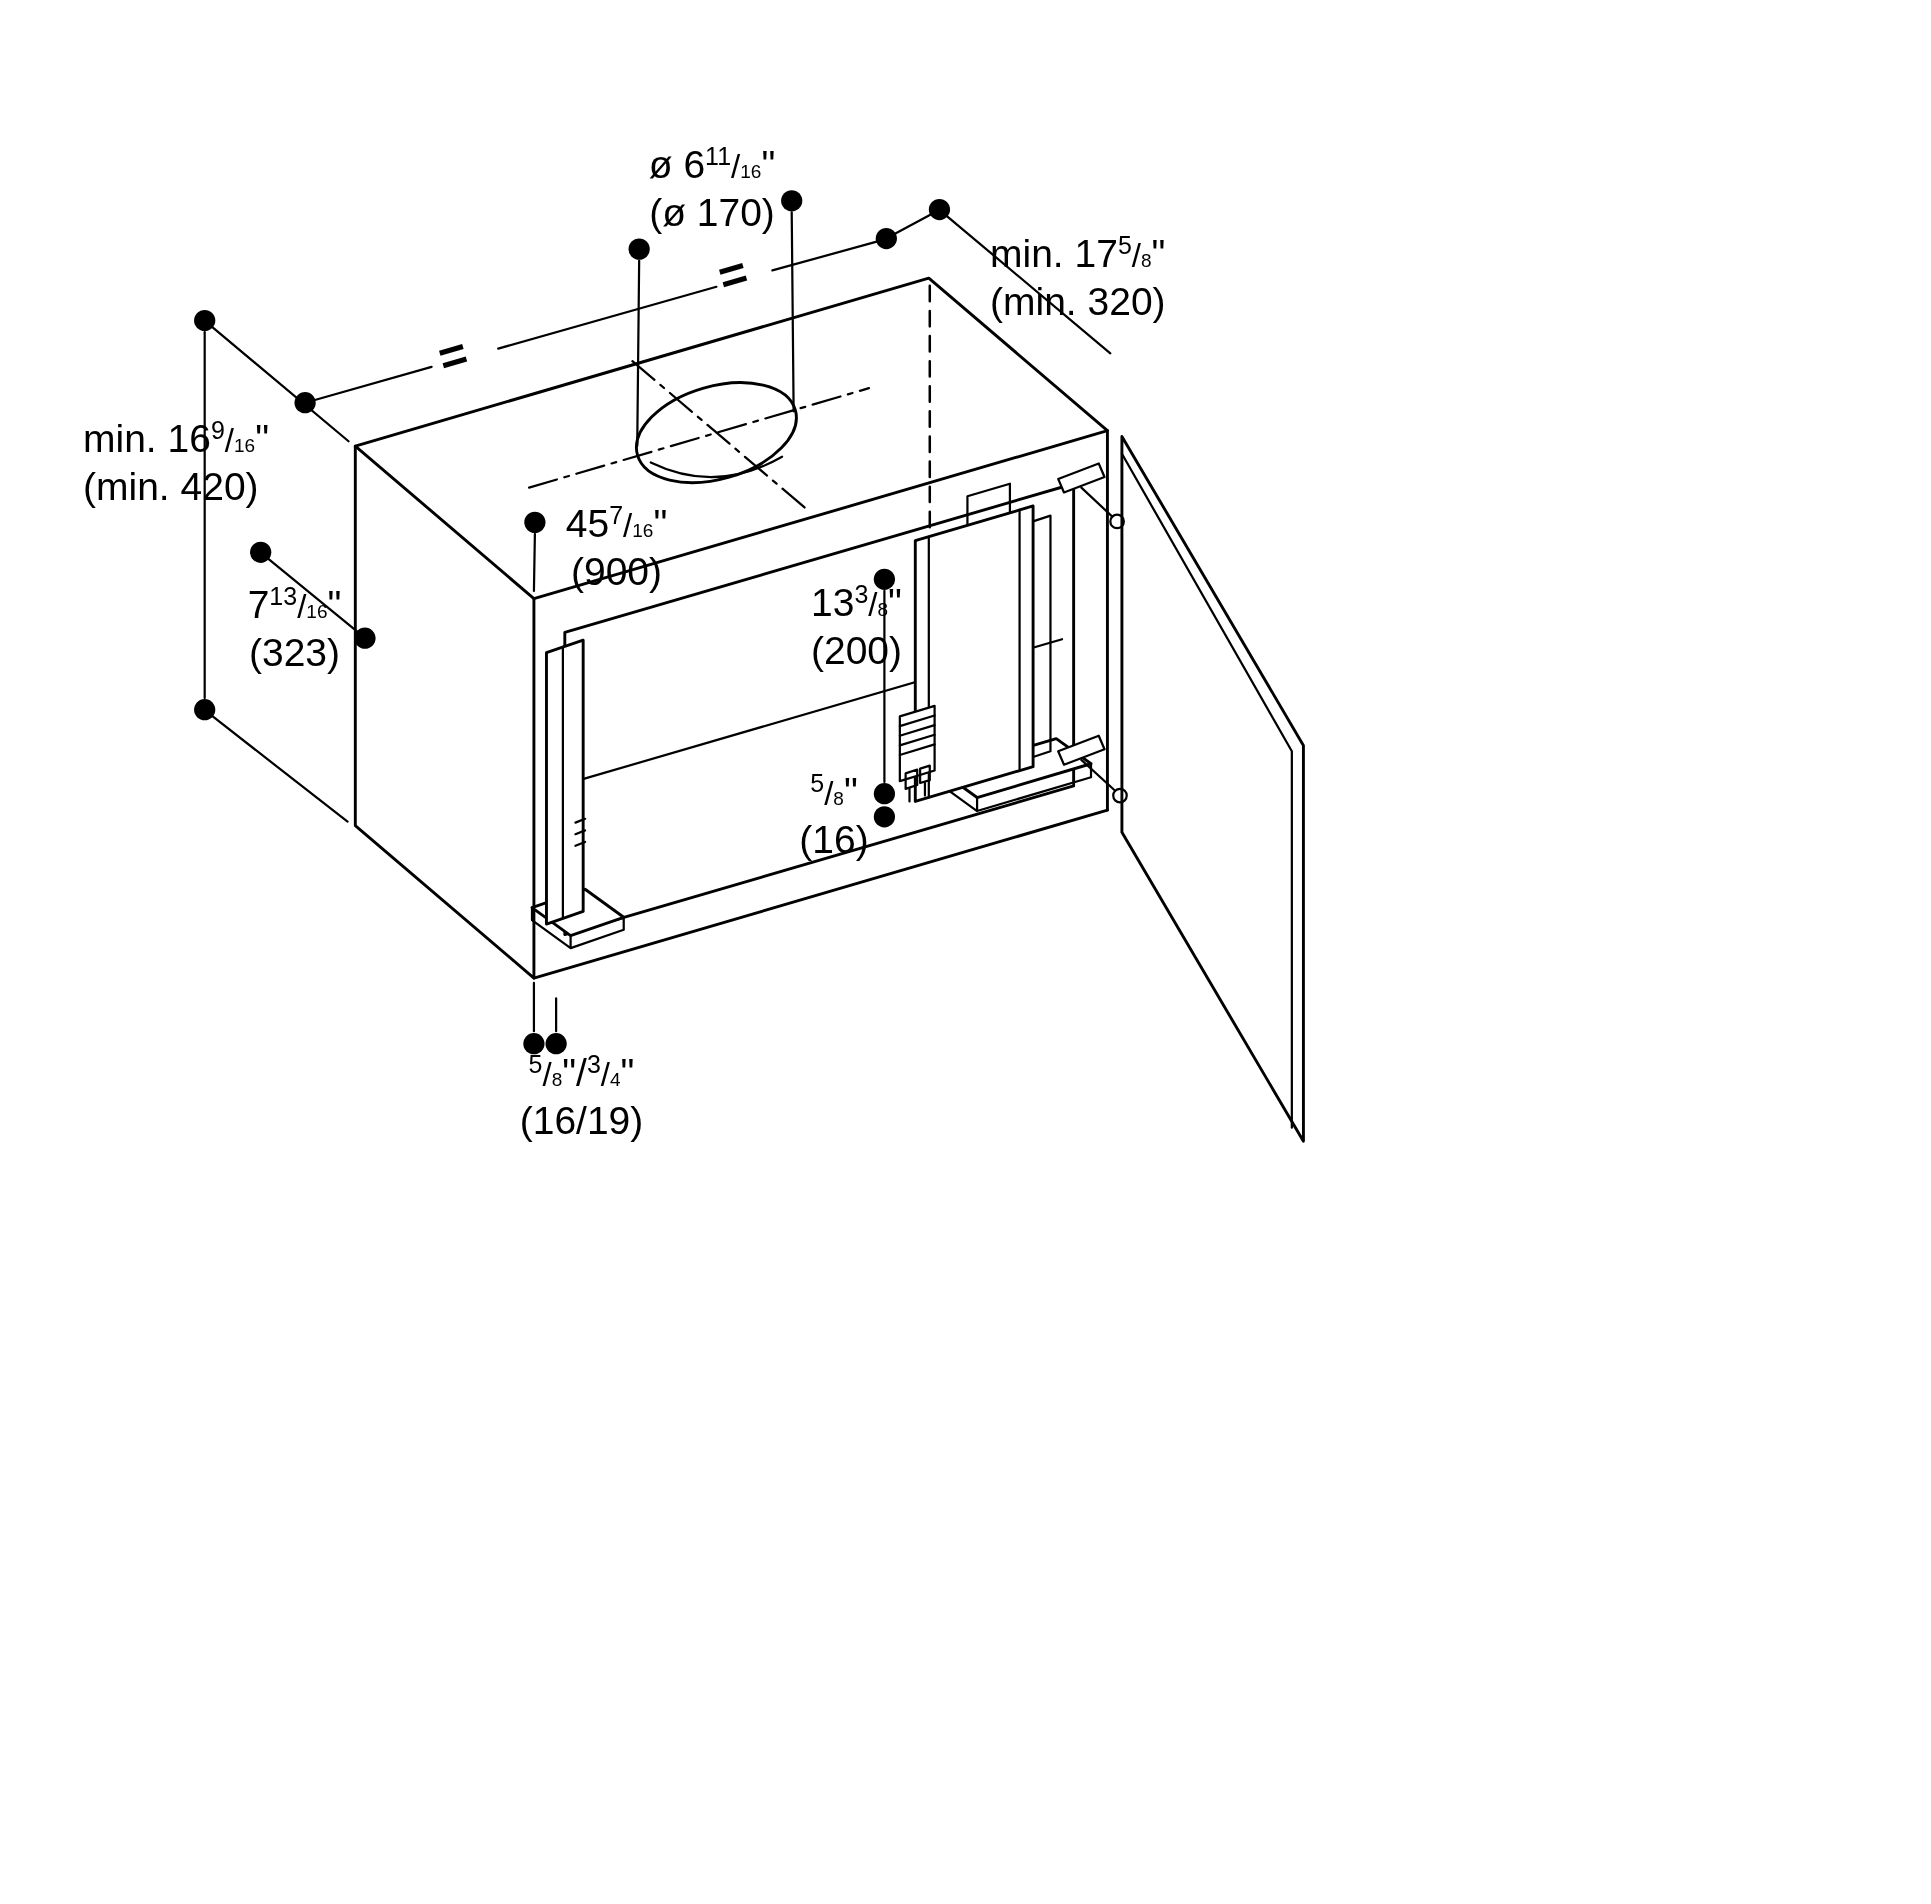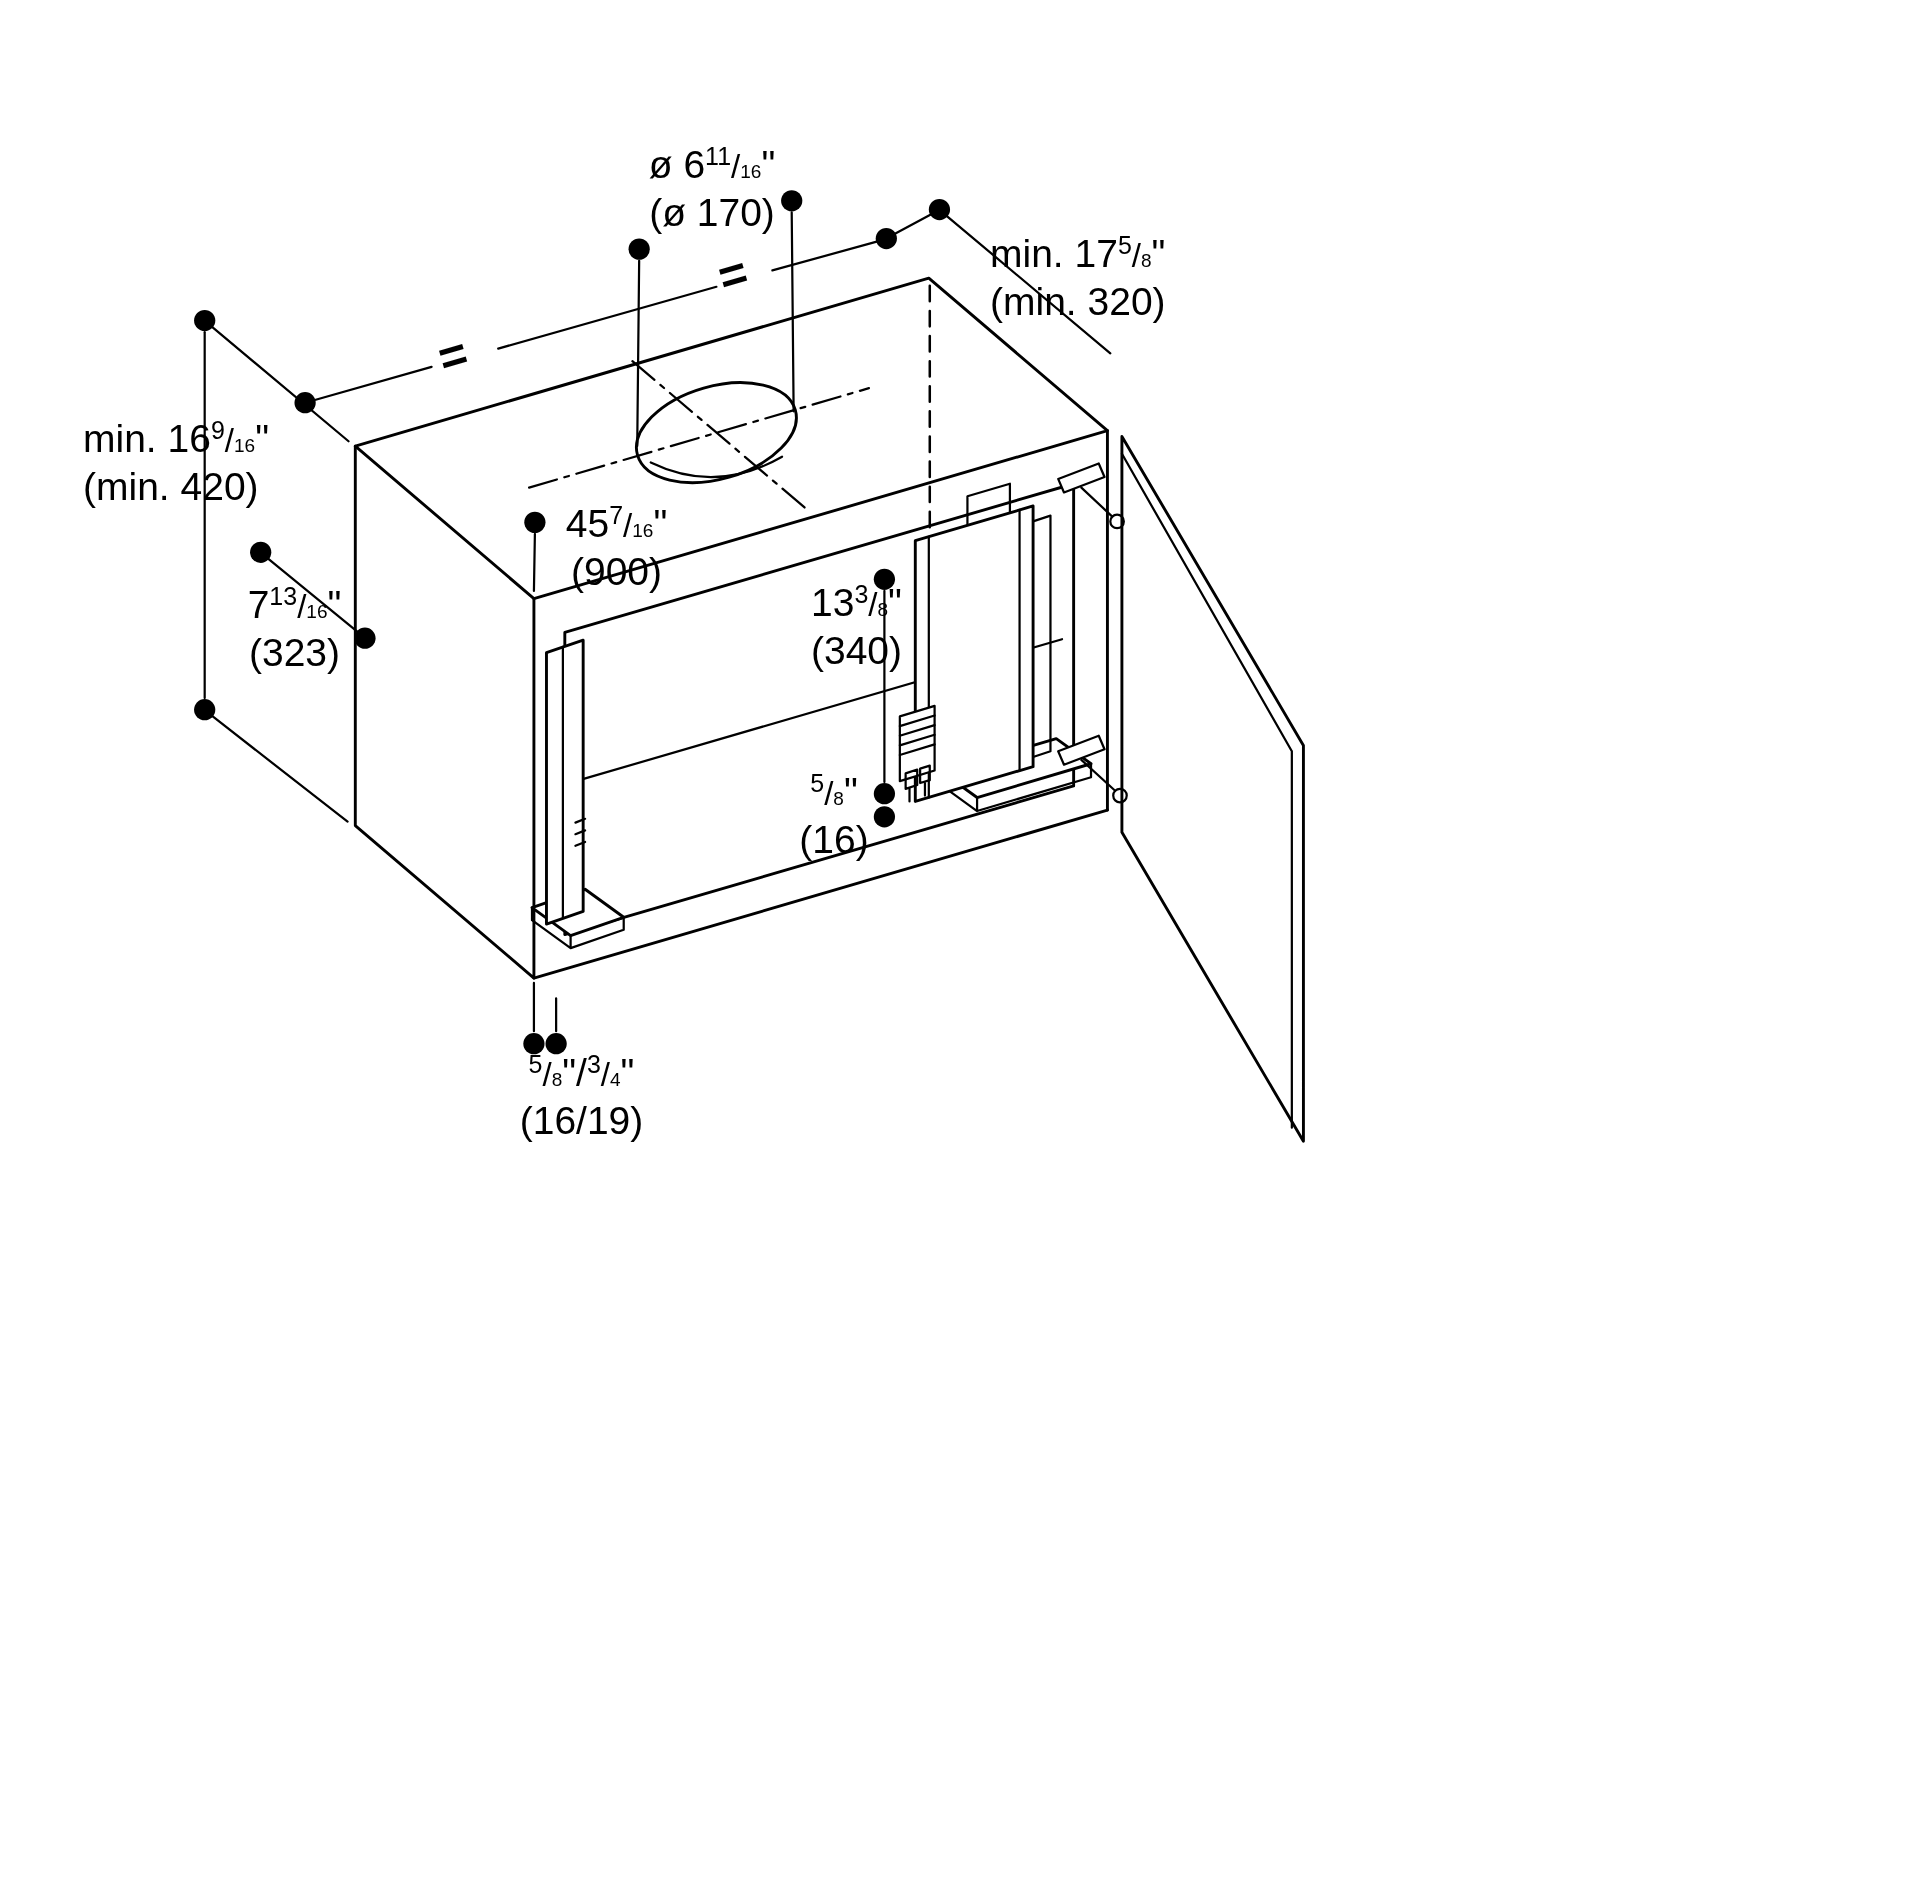--- a/index.html
+++ b/index.html
@@ -140,21 +140,21 @@
     <div>(900)</div>
   </div>
 
   <div class="lbl c" style="left:218px; top:581px; width:153px;">
     <div><span>7</span><span class="num">13</span><span class="sl">/</span><span class="den">16</span><span>"</span></div>
     <div>(323)</div>
   </div>
 
   <div class="lbl c" style="left:790px; top:579px; width:133px;">
     <div><span>13</span><span class="num">3</span><span class="sl">/</span><span class="den">8</span><span>"</span></div>
-    <div>(340)</div>
+    <div>(200)</div>
   </div>
 
   <div class="lbl c" style="left:780px; top:768px; width:108px;">
     <div><span class="num">5</span><span class="sl">/</span><span class="den">8</span><span>"</span></div>
     <div>(16)</div>
   </div>
 
   <div class="lbl c" style="left:479px; top:1049px; width:205px;">
     <div><span class="num">5</span><span class="sl">/</span><span class="den">8</span><span>"</span><span>/</span><span class="num">3</span><span class="sl">/</span><span class="den">4</span><span>"</span></div>
     <div>(16/19)</div>

